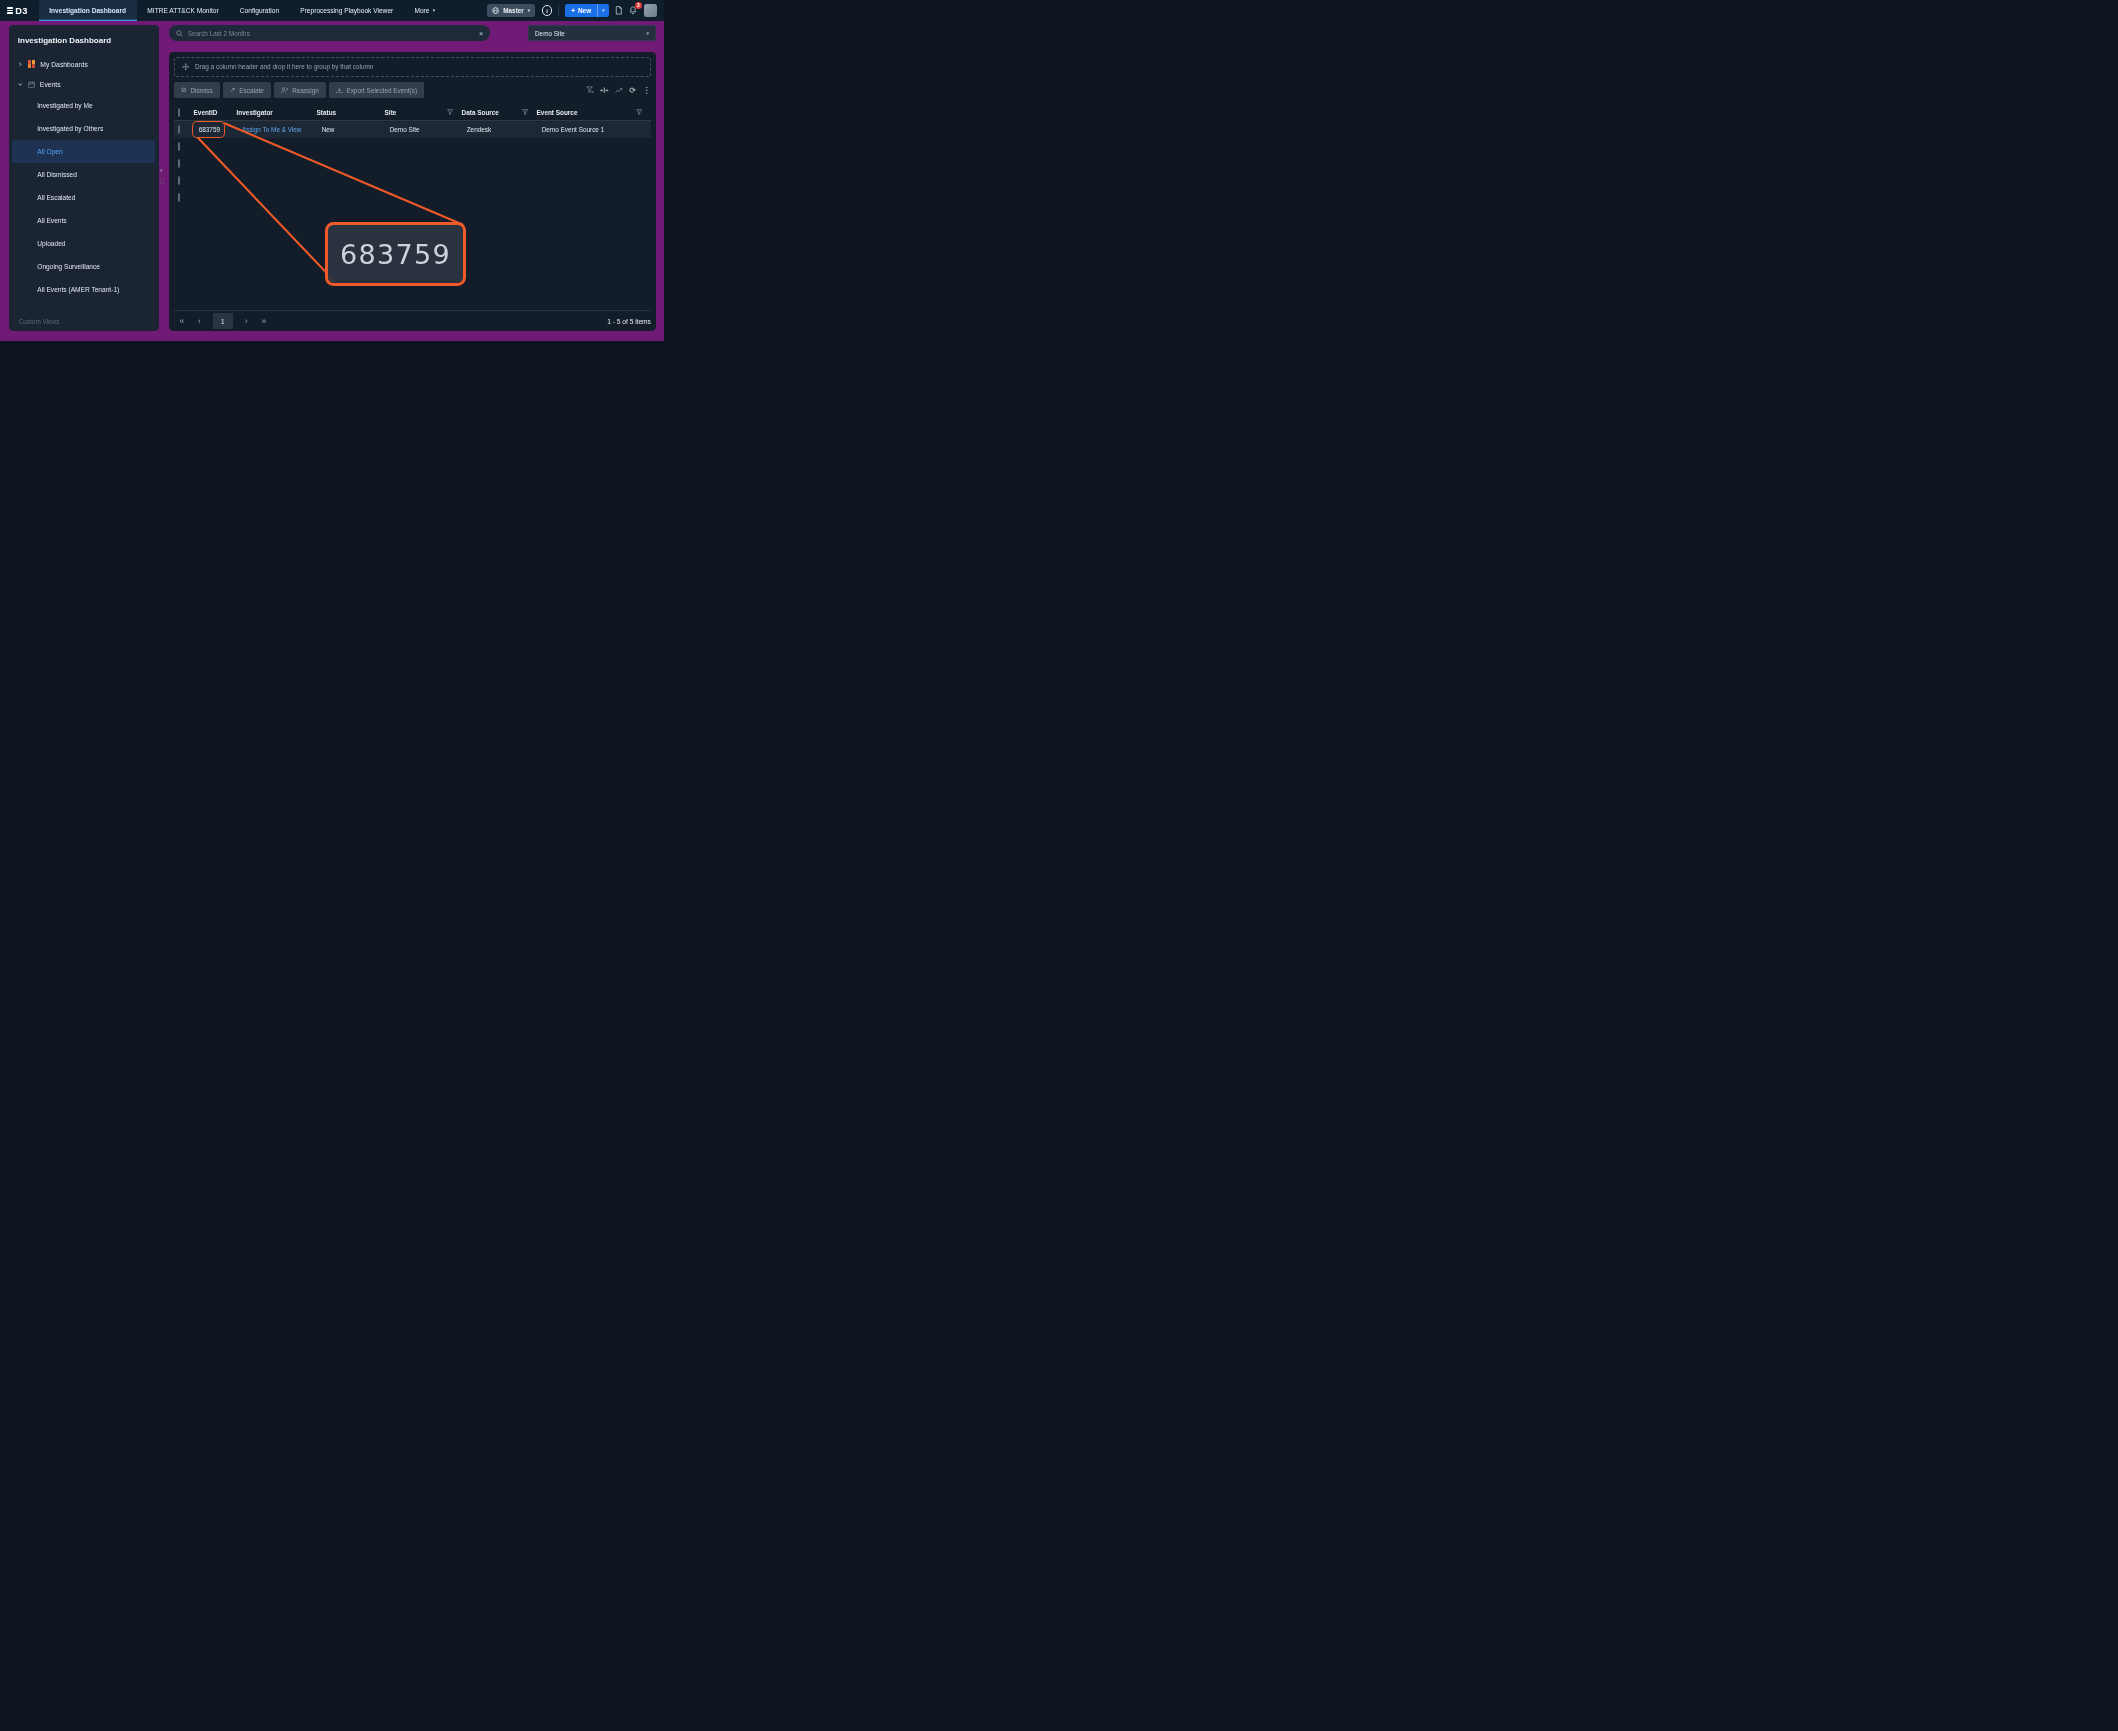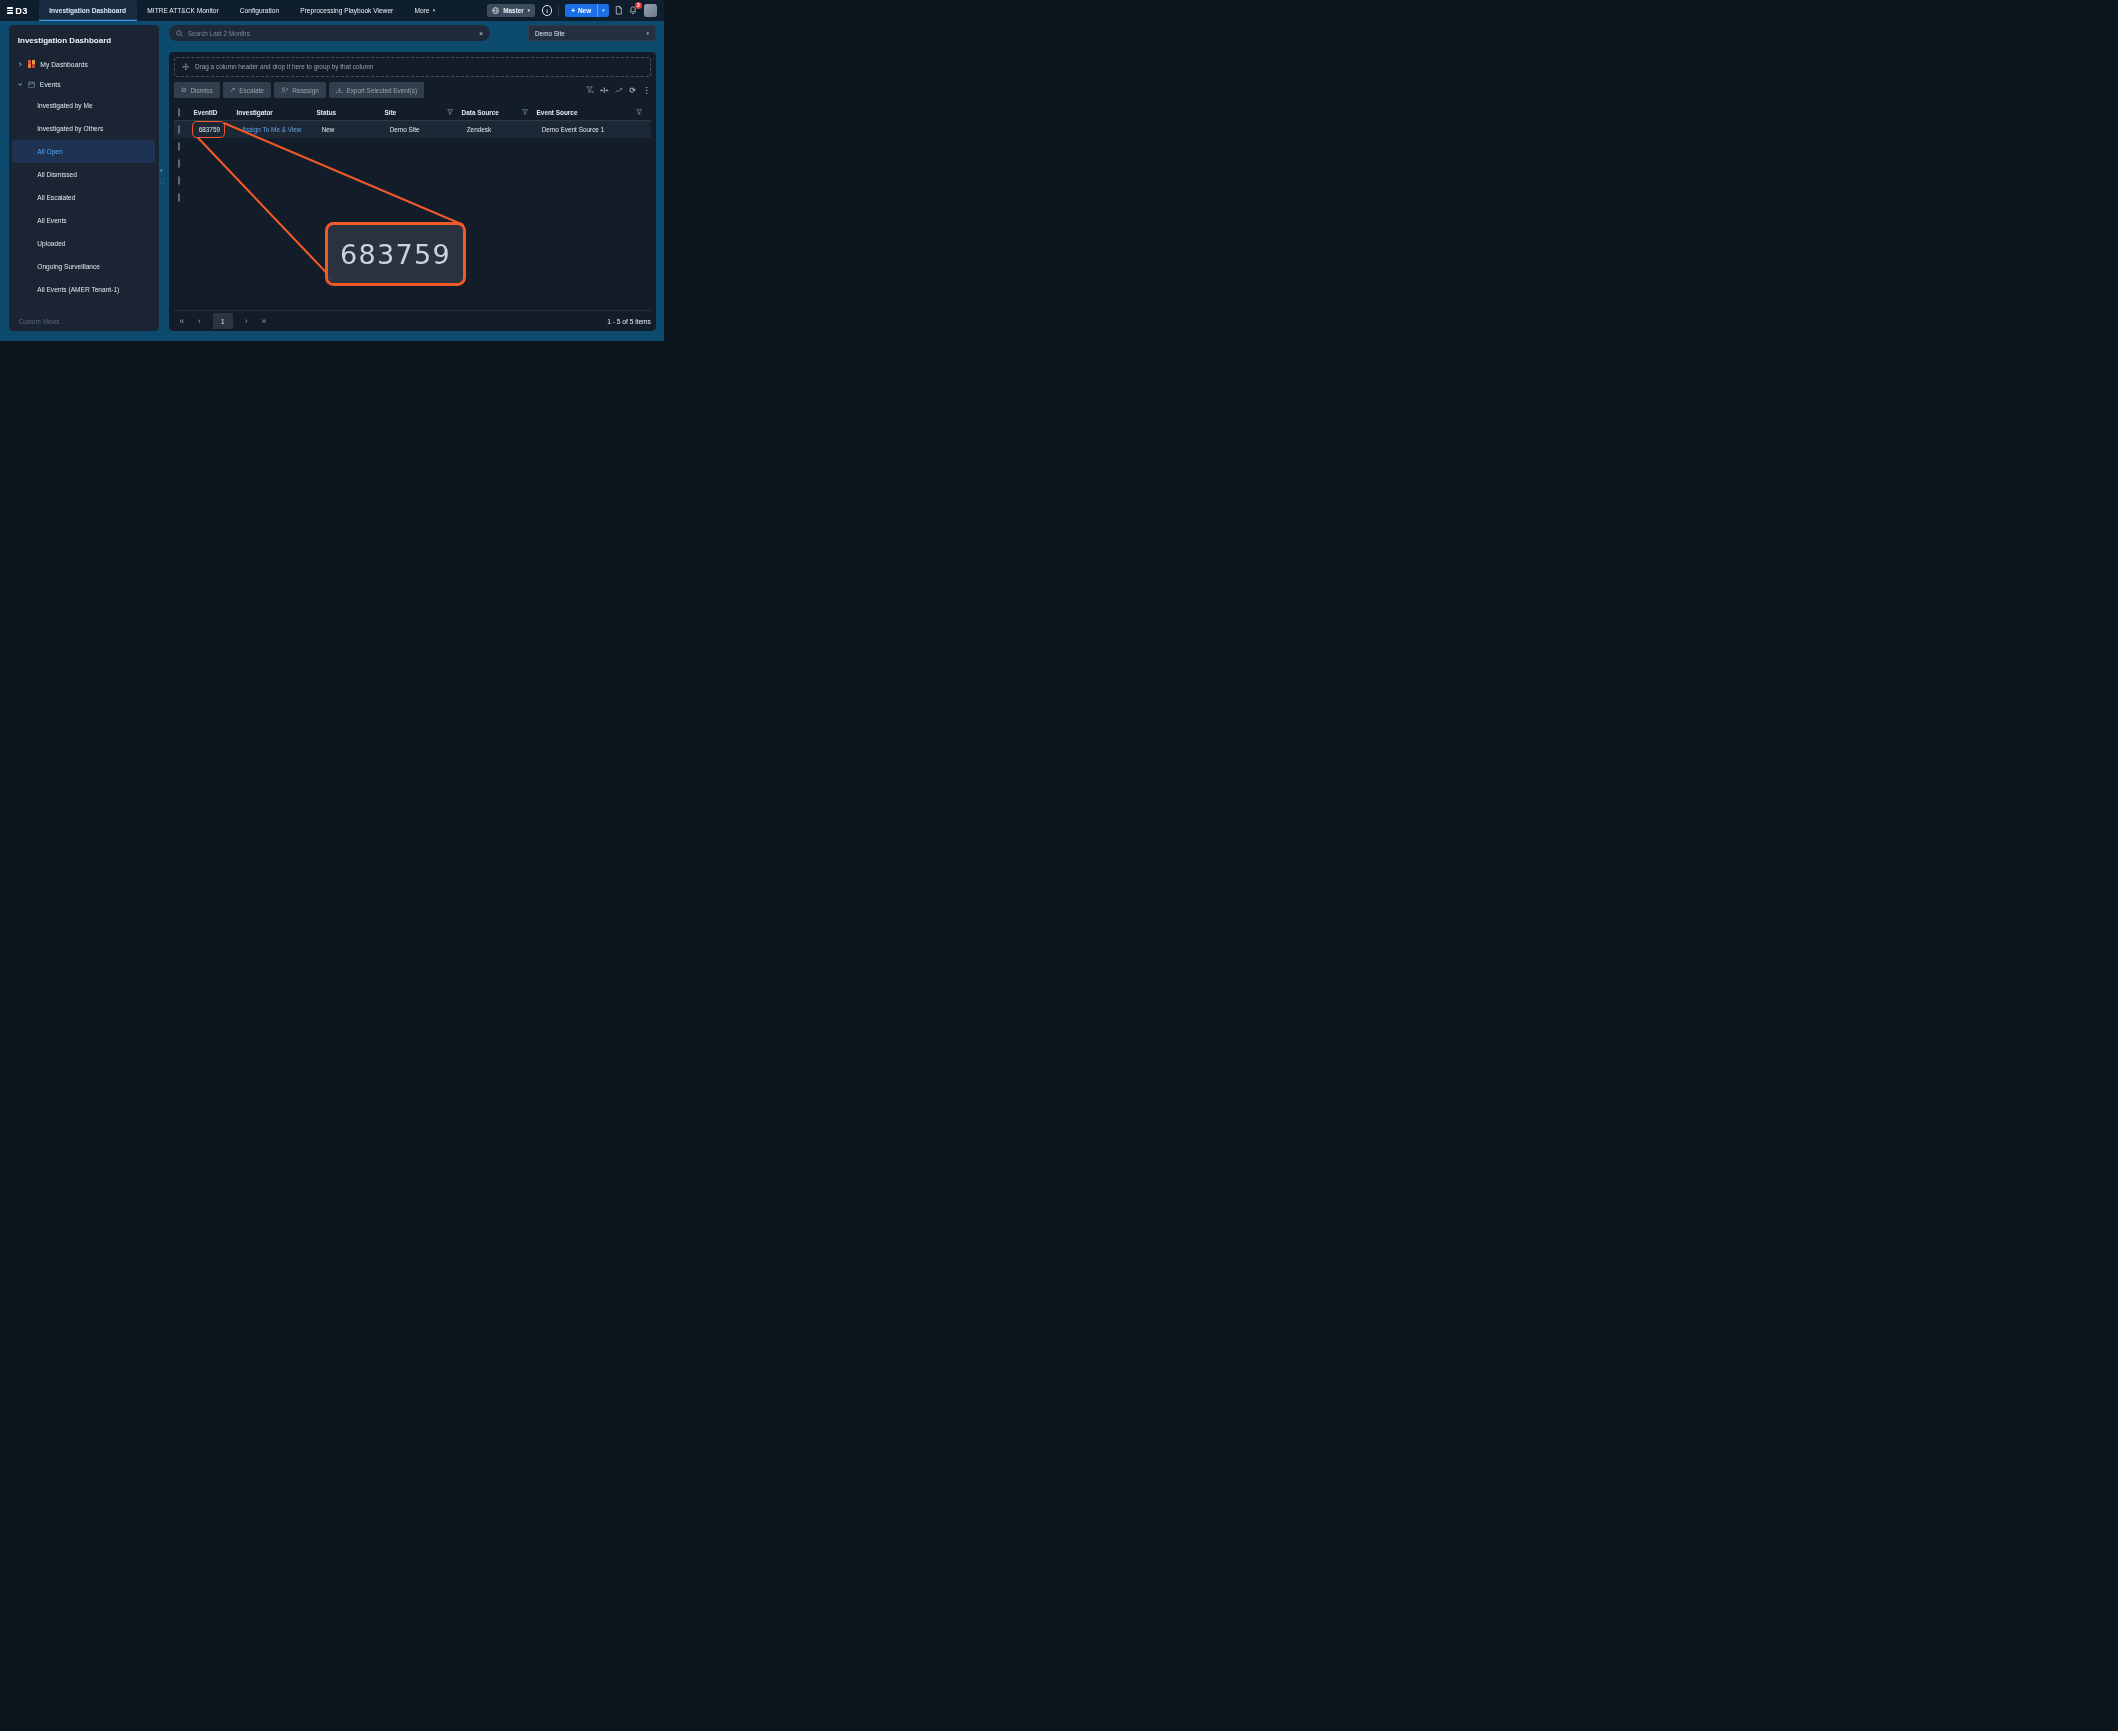--- a/index.html
+++ b/index.html
@@ -1,18 +1,18 @@
 <!DOCTYPE html>
 <html style="font-size:6.8px"><head>
 <meta charset="utf-8">
 <style>
   * { box-sizing: border-box; margin: 0; padding: 0; }
   html,body { background:#0c141e; }
   body { font-family:"Liberation Sans", sans-serif; }
-  .app { position:relative; width:664px; height:341px; background:#0c4a6e; overflow:hidden; }
+  .app { position:relative; width:664px; height:341px; background:#701a75; overflow:hidden; }
 
   
   .navbar { position:absolute; top:0; left:0; right:0; height:21px; background:#0f1e2d;
             display:flex; align-items:center; padding:0 6.8px; }
   .logo { display:flex; align-items:center; gap:2.5px; margin-right:11px; }
   .logo-bars { display:flex; flex-direction:column; gap:1.3px; }
   .logo-bars i { display:block; width:6px; height:1.3px; background:#ffffff; border-radius:0.4px; }
   .logo-text { color:#ffffff; font-size:9.3px; font-weight:800; letter-spacing:0.2px; }
   .tabs { display:flex; align-items:stretch; height:21px; }
   .tab { display:flex; align-items:center; gap:3.4px; padding:0 10.6px; color:#e8eef4; font-size:6.6px;

